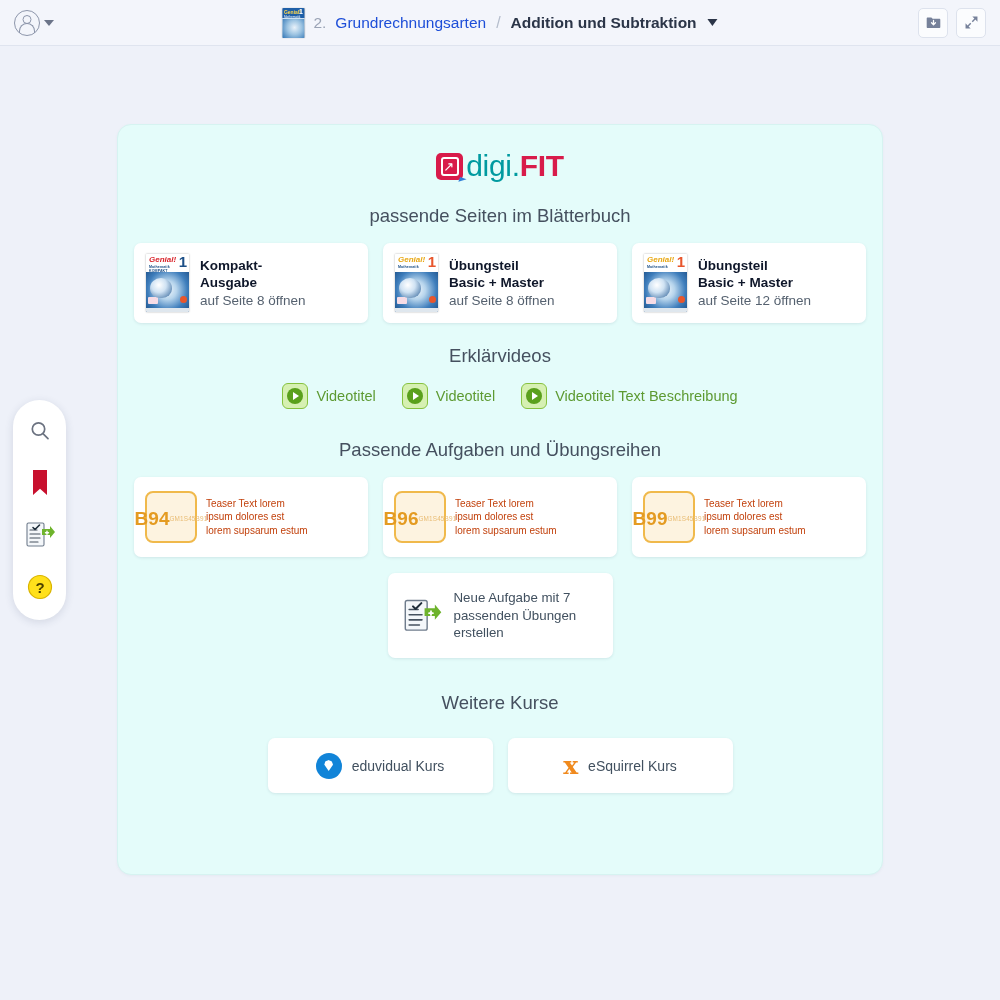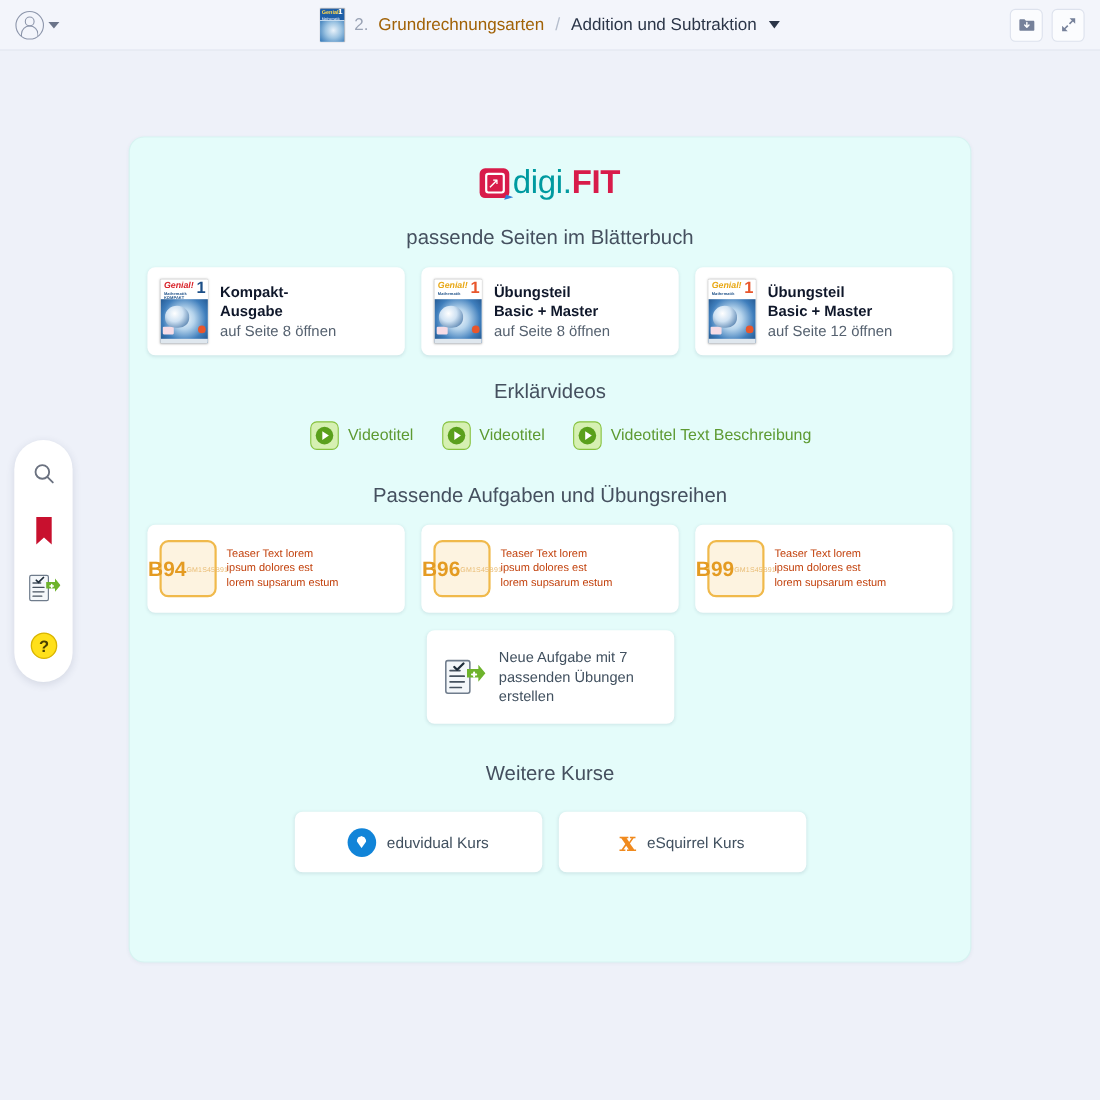--- a/index.html
+++ b/index.html
@@ -73,23 +73,23 @@
   }
   .bc-thumb .gs {
     position: absolute; top: 7px; left: 1.5px;
     font-size: 3.2px; color: #ffffff;
   }
   .bc-thumb .ph {
     position: absolute; left: 0; right: 0; bottom: 0; height: 19px;
     background: radial-gradient(circle at 55% 45%, #e9f2fa 0%, #9dc4e2 45%, #2f74b5 100%);
   }
   .bc-num { color: #9aa3b5; font-size: 15.5px; }
-  .bc-chapter { color: #a16207; font-size: 15.5px; }
+  .bc-chapter { color: #1d4ed8; font-size: 15.5px; }
   .bc-sep { color: #b5bdcc; font-size: 16px; margin: 0 1px; }
-  .bc-current { color: #2b3548; font-size: 15.5px; font-weight: normal; }
+  .bc-current { color: #2b3548; font-size: 15.5px; font-weight: bold; }
   .bc-caret {
     width: 0; height: 0;
     border-left: 5px solid transparent;
     border-right: 5px solid transparent;
     border-top: 7px solid #2b3548;
     margin-left: 2px;
   }
 
   .top-actions {
     margin-left: auto; margin-right: 14px;

